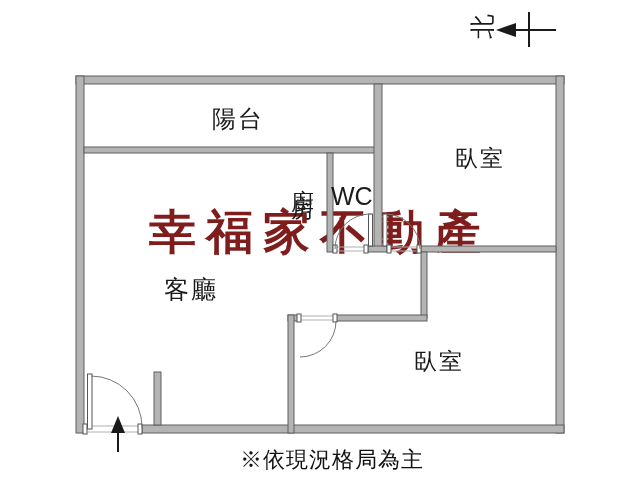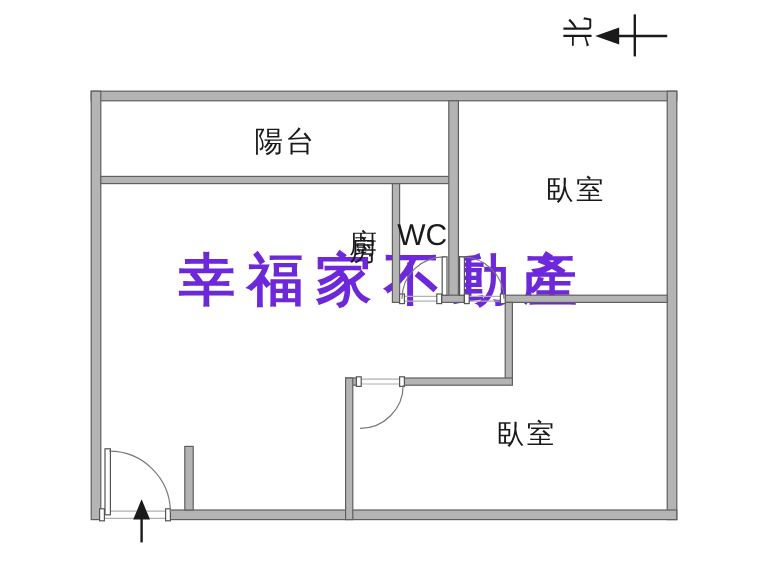--- a/index.html
+++ b/index.html
@@ -21,22 +21,22 @@
   .lbl-bed-top{left:455px;top:147px;font-size:23px;letter-spacing:2px;}
   .lbl-living{left:164px;top:277px;font-size:25px;letter-spacing:2px;}
   .lbl-bed-bottom{left:414px;top:350px;font-size:23px;letter-spacing:2px;}
   .lbl-caption{left:240px;top:449px;font-size:22px;letter-spacing:1px;color:#111;}
   .lbl-north{
     left:470px;top:14px;font-size:25px;color:#1a1a1a;
     transform:rotate(-90deg);transform-origin:50% 50%;
   }
   .watermark{
     position:absolute;z-index:1;left:149px;top:207px;
-    font-size:47px;font-weight:bold;color:#6d28d9;letter-spacing:10px;
-    font-family:Liberation Sans, sans-serif;white-space:nowrap;line-height:1.1;
+    font-size:47px;font-weight:bold;color:#7f1d1d;letter-spacing:10px;
+    font-family:Liberation Serif, serif;white-space:nowrap;line-height:1.1;
   }
 </style>
 </head>
 <body>
 
 <div id="stage">
 
   <div class="watermark">幸福家不動產</div>
 
   <svg id="plan-svg" width="640" height="480" viewBox="0 0 640 480">
@@ -103,16 +103,18 @@
       <line x1="514" y1="30" x2="556" y2="30" stroke-width="2"></line>
       <line x1="529" y1="12" x2="529" y2="47" stroke-width="2"></line>
       <polygon points="496,30 516,23 516,37" stroke="none"></polygon>
     </g>
   </svg>
 
   <div class="label lbl-balcony">陽台</div>
   <div class="label lbl-kitchen">廚房</div>
   <div class="label lbl-wc">WC</div>
   <div class="label lbl-bed-top">臥室</div>
+  <div class="label lbl-living">客廳</div>
   <div class="label lbl-bed-bottom">臥室</div>
   <div class="label lbl-north">北</div>
+  <div class="label lbl-caption">※依現況格局為主</div>
 
 </div>
 
 </body></html>

